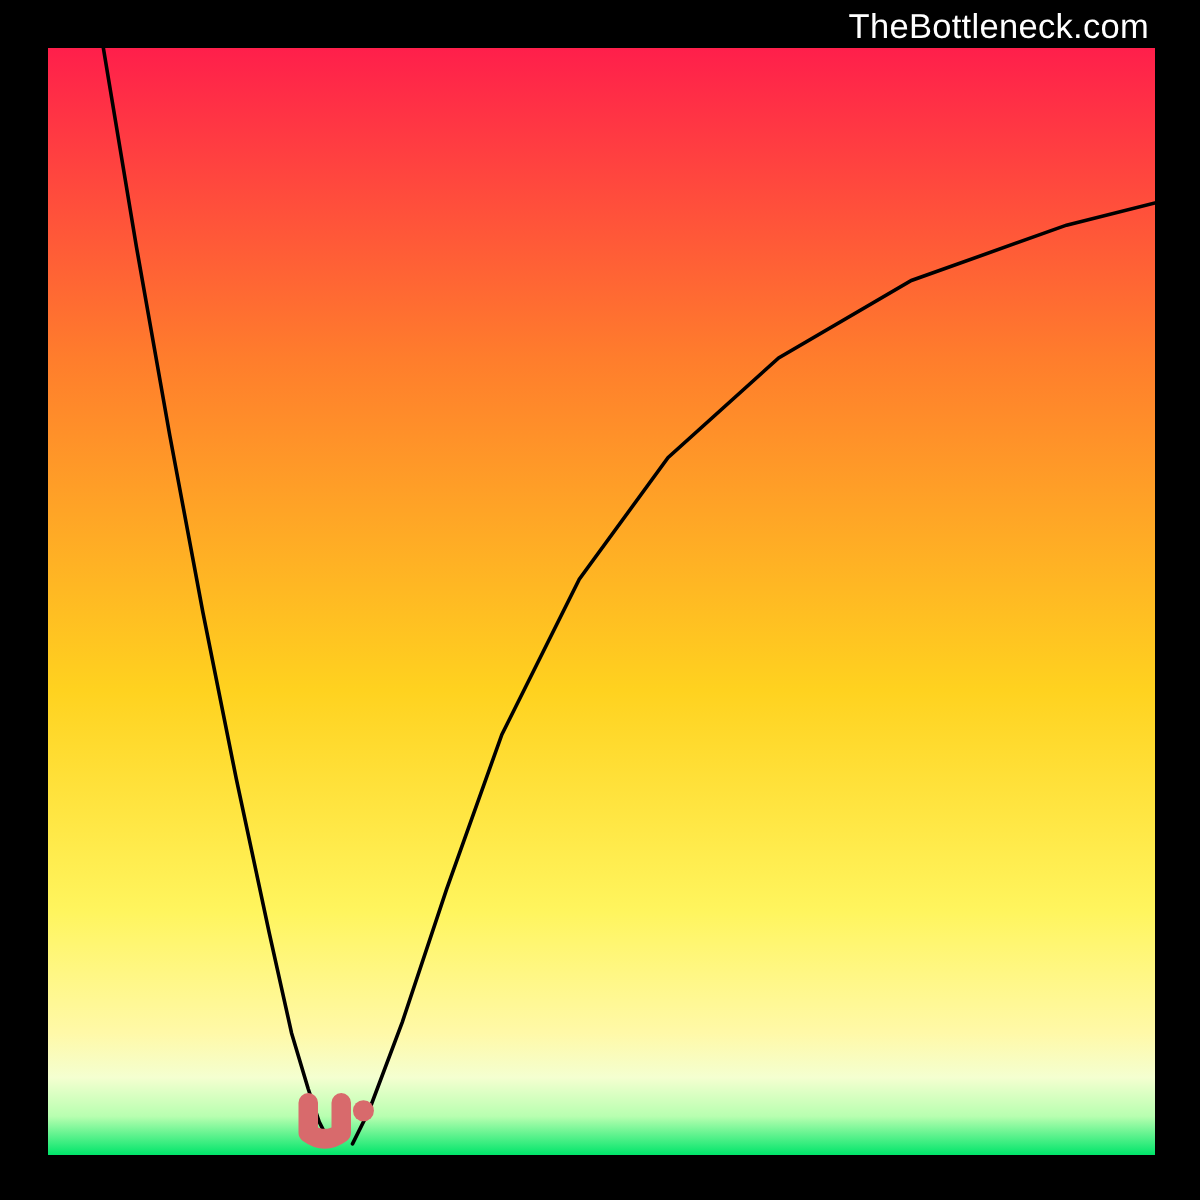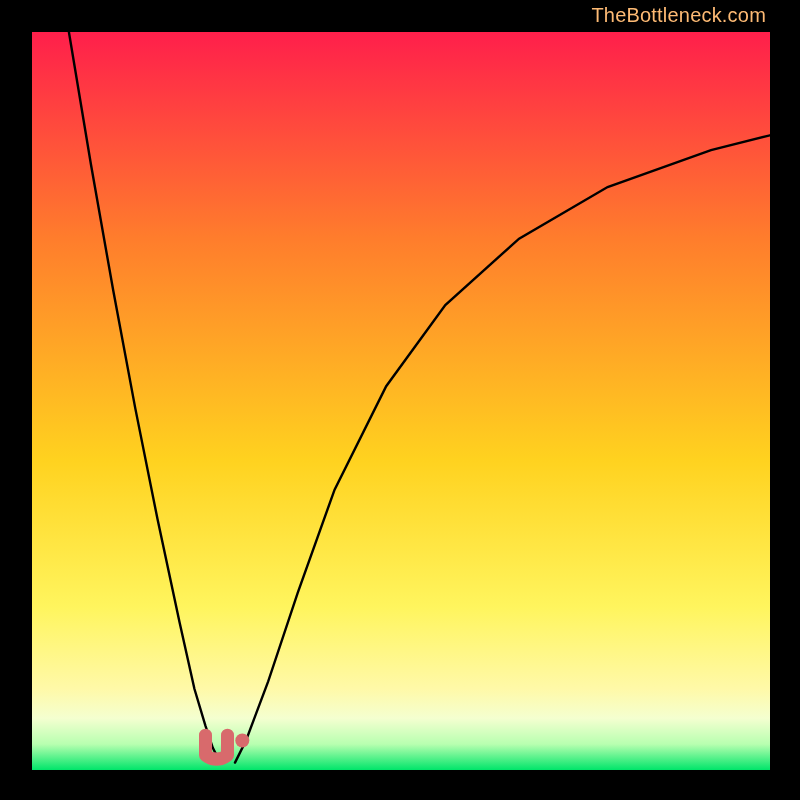--- a/index.html
+++ b/index.html
@@ -38,23 +38,23 @@
     left: 0;
     top: 0;
     width: 738px;
     height: 738px;
   }
   .watermark {
     position: absolute;
     top: 4px;
     right: 34px;
     font-family: Arial, Helvetica, sans-serif;
-    font-size: 20px;
+    font-size: 23px;
     font-weight: 500;
-    color: #fdba74;
+    color: #ffffff;
     letter-spacing: 0.2px;
   }
 </style>
 </head>
 <body>
 
 <div class="frame">
 
   <div class="plot">
 

